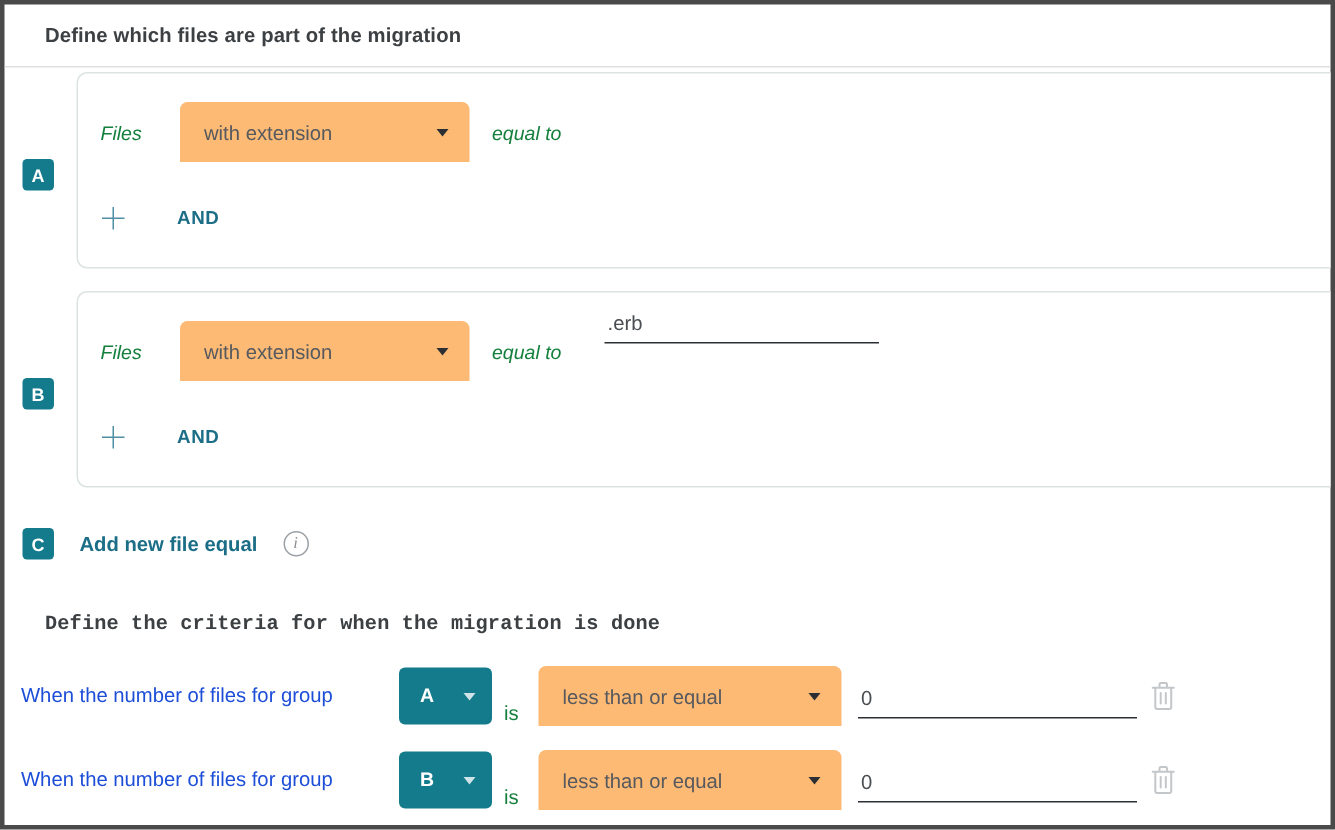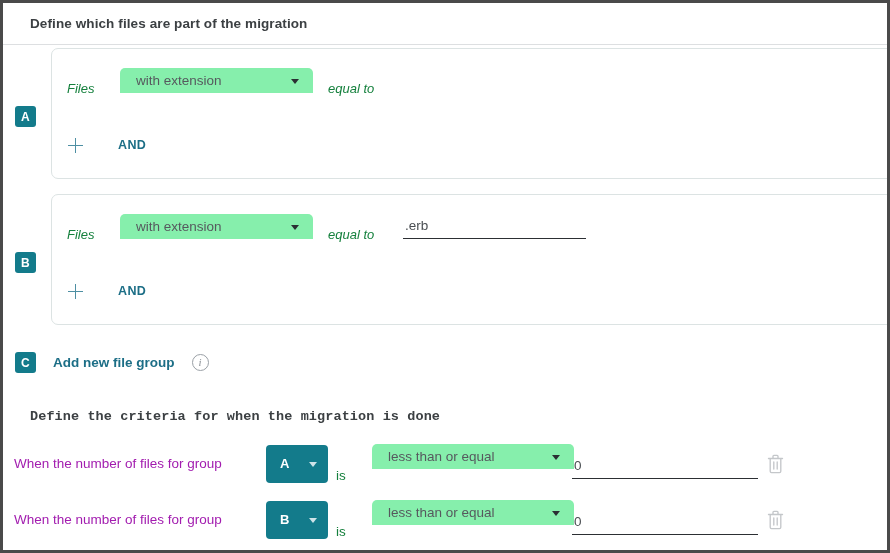--- a/index.html
+++ b/index.html
@@ -72,23 +72,23 @@
     position: absolute;
     font-size: 13px;
     color: #15803d;
     white-space: nowrap;
     font-style: italic;
   }
 
   
   .select-grey {
     position: absolute;
-    background: #86efac;
+    background: #fdba74;
     border-radius: 5px 5px 0 0;
-    height: 25px;
+    height: 40px;
     display: flex;
     align-items: center;
     cursor: pointer;
   }
   .select-grey .sel-text {
     font-size: 13.5px;
     color: #56595e;
     margin-left: 16px;
     white-space: nowrap;
   }
@@ -184,21 +184,21 @@
   #title-criteria { left: 9px; top: 406px; font-family: Liberation Mono, monospace; }
 
   .criteria-row { position: absolute; left: 0; width: 884px; height: 44px; }
   #crit-row-0 { top: 440px; }
   #crit-row-1 { top: 496px; }
 
   .crit-prefix {
     position: absolute;
     left: 11px; top: 13px;
     font-size: 13.5px;
-    color: #a21caf;
+    color: #1d4ed8;
     white-space: nowrap;
   }
   .select-teal {
     position: absolute;
     left: 263px; top: 2px;
     width: 62px; height: 38px;
     background: #137b8b;
     border-radius: 4px;
     cursor: pointer;
   }
@@ -215,21 +215,21 @@
     border-left-width: 4px;
     border-right-width: 4px;
     border-top-width: 5px;
   }
   .crit-is {
     position: absolute;
     left: 333px; top: 25px;
     font-size: 13.5px;
     color: #15803d;
   }
-  .select-op { left: 369px; top: 1px; width: 202px; }
+  .select-op { left: 356px; top: 1px; width: 202px; }
   .crit-value {
     left: 569px; top: 6px; width: 186px;
   }
   .trash-btn {
     position: absolute;
     left: 763px; top: 10px;
     width: 19px; height: 22px;
     cursor: pointer;
   }
 </style>
@@ -264,30 +264,30 @@
 
   <div class="row-label" style="left:64px; top:224px;">Files</div>
 
   <div class="select-grey" style="left:117px; top:211px; width:193px;">
     <span class="sel-text">with extension</span>
     <span class="caret"></span>
   </div>
 
   <div class="row-label" style="left:325px; top:224px;">equal to</div>
 
-  <div class="underline-input" style="left:400px; top:206px; width:183px;">.erb</div>
+  <div class="underline-input" style="left:400px; top:196px; width:183px;">.erb</div>
 
   <div class="and-link" style="left:65px; top:278px;">
     <span class="plus-glyph"></span>
     <span class="and-text">AND</span>
   </div>
 
   <div id="add-group-row">
     <span class="group-badge" id="badge-c">C</span>
-    <span id="add-group-label">Add new file group</span>
+    <span id="add-group-label">Add new file equal</span>
     <span id="info-icon">i</span>
   </div>
 
   <div class="section-title" id="title-criteria">Define the criteria for when the migration is done</div>
 
   <div class="criteria-row" id="crit-row-0">
     <span class="crit-prefix">When the number of files for group</span>
 
     <span class="select-teal">
       <span class="tsel-text">A</span>

